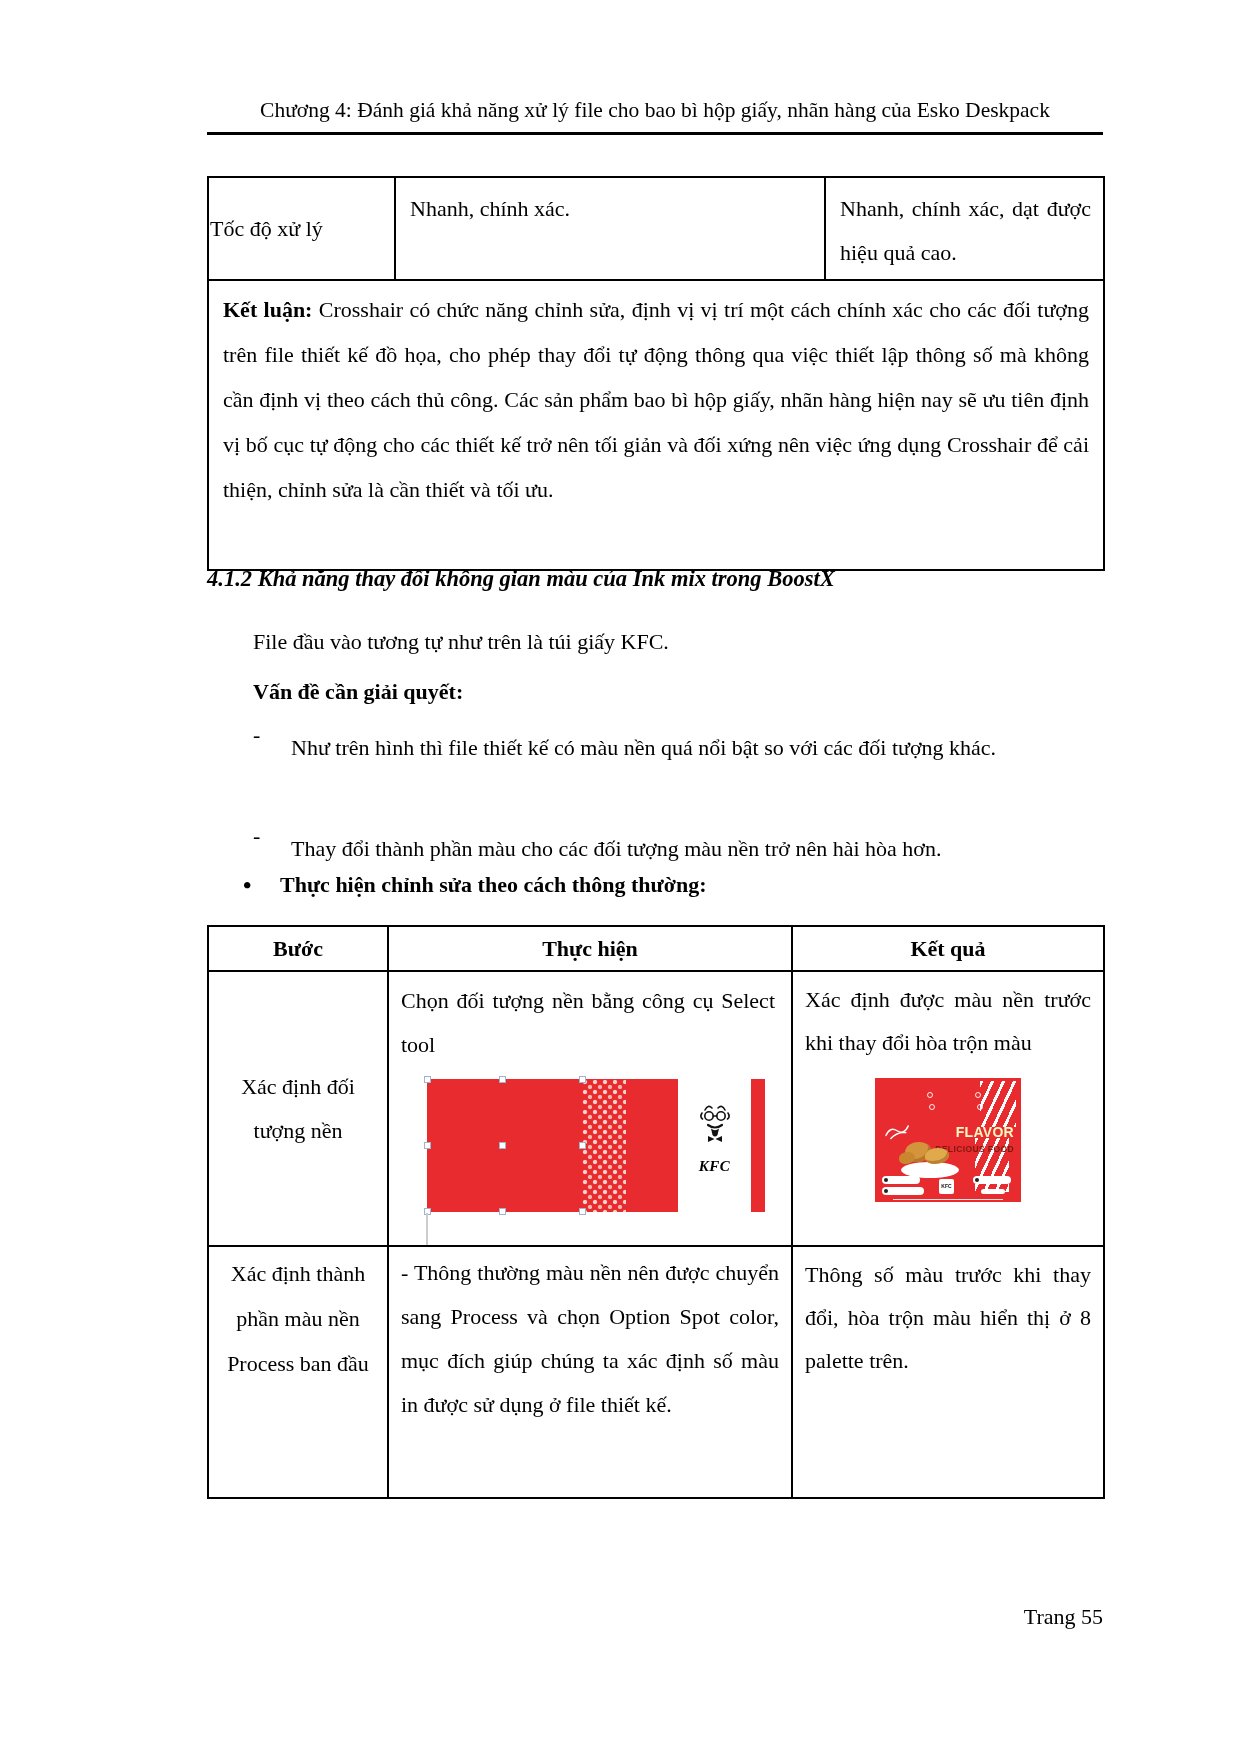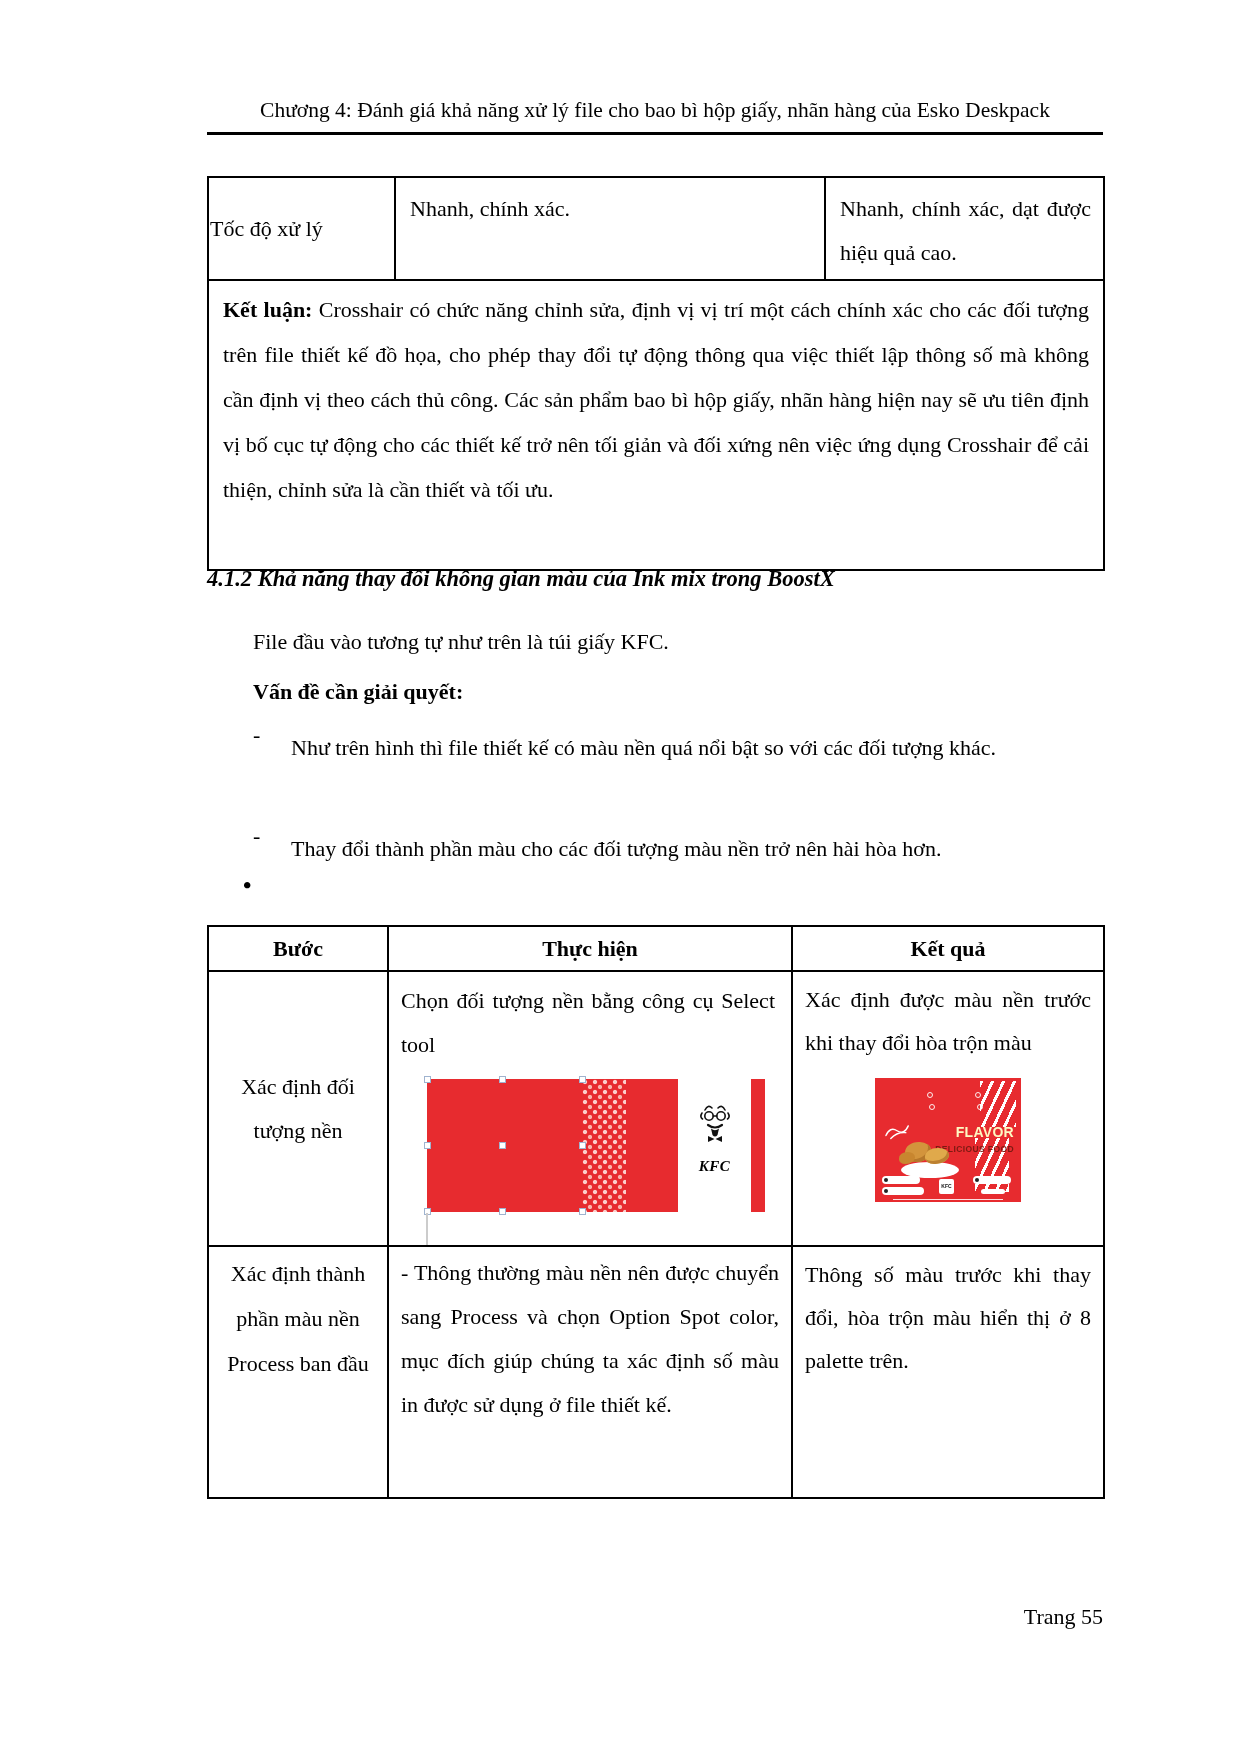--- a/index.html
+++ b/index.html
@@ -137,20 +137,21 @@
 <div class="abs bullet b1">
   <span class="mk">-</span>
   <span class="tx">Như trên hình thì file thiết kế có màu nền quá nổi bật so với các đối tượng khác.</span>
 </div>
 <div class="abs bullet b2">
   <span class="mk">-</span>
   <span class="tx">Thay đổi thành phần màu cho các đối tượng màu nền trở nên hài hòa hơn.</span>
 </div>
 <div class="abs action-head">
   <span class="mk">•</span>
+  <span>Thực hiện chỉnh sửa theo cách thông thường:</span>
 </div>
 
 <table class="abs tbl-steps">
   <colgroup>
       <col class="c1">
       <col class="c2">
       <col class="c3">
     </colgroup>
   <tbody>
       <tr>

